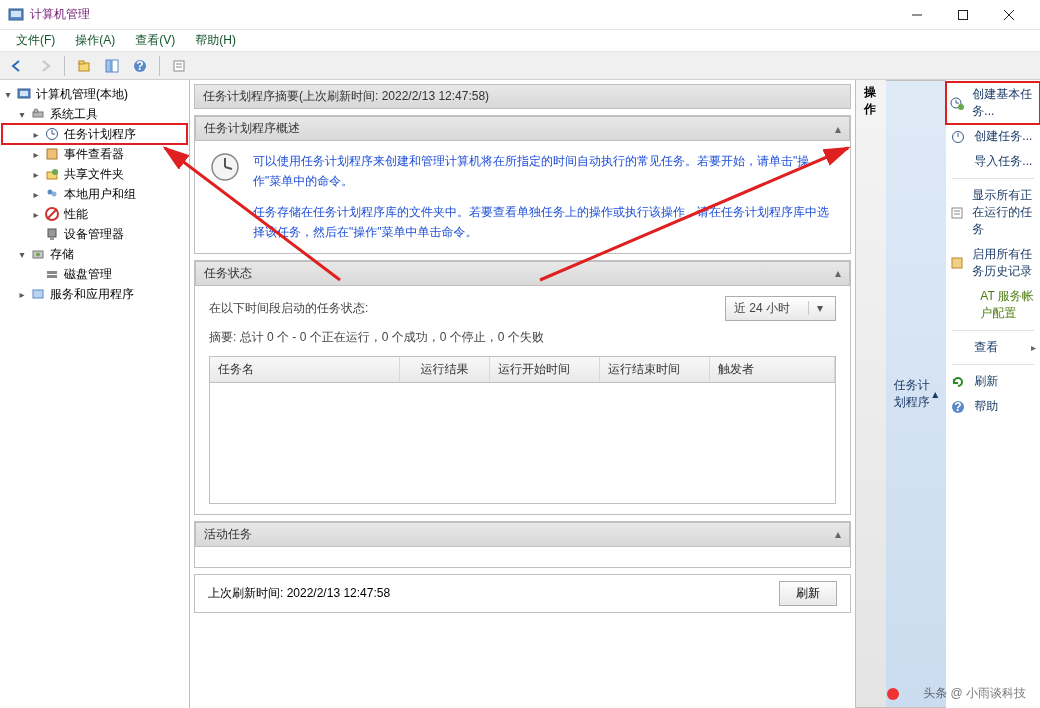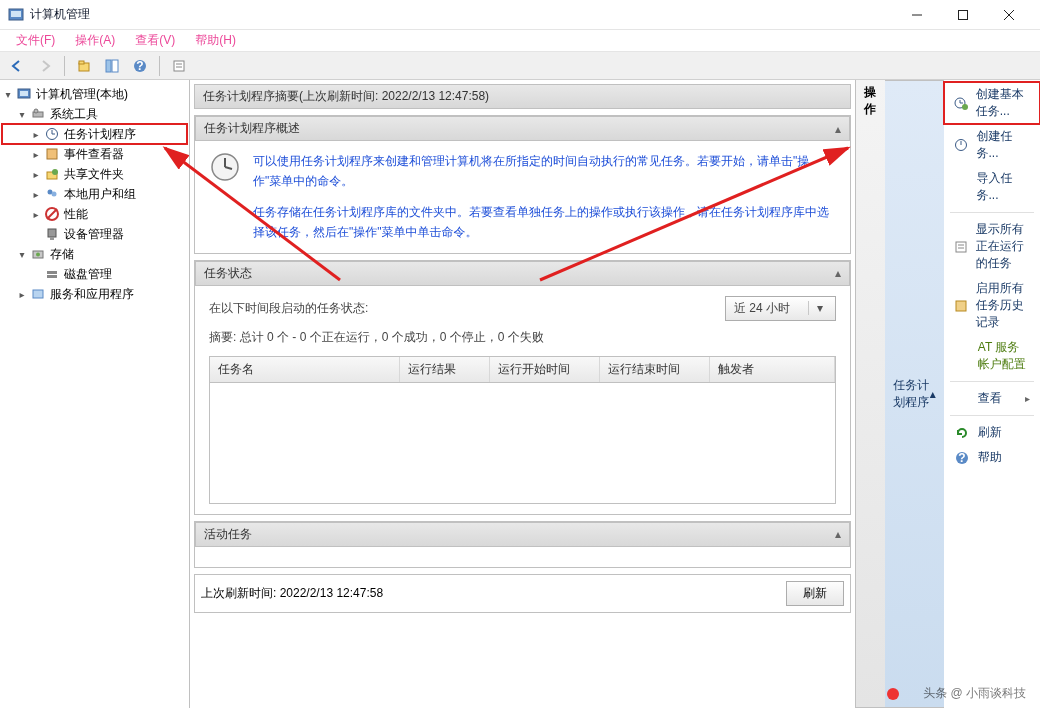--- a/index.html
+++ b/index.html
@@ -1,27 +1,27 @@
 <!DOCTYPE html>
 <html><head>
 <meta charset="utf-8">
 <style>
 * { box-sizing: border-box; margin: 0; padding: 0; font-family: "Microsoft YaHei", "Segoe UI", sans-serif; font-size: 12px; }
 body { background: #fff; width: 1040px; height: 708px; overflow: hidden; position: relative; }
 
 
 .titlebar { height: 30px; display: flex; align-items: center; padding: 0 8px; background: #fff; border-bottom: 1px solid #e5e5e5; }
 .titlebar .app-icon { width: 16px; height: 16px; margin-right: 6px; }
-.titlebar .title { flex: 1; color: #0f172a; }
+.titlebar .title { flex: 1; color: #701a75; }
 .titlebar .win-btns { display: flex; }
 .win-btn { width: 46px; height: 30px; display: flex; align-items: center; justify-content: center; color: #222; }
 
 
 .menubar { height: 22px; display: flex; align-items: center; padding: 0 6px; background: #fff; border-bottom: 1px solid #e5e5e5; }
-.menubar span { padding: 2px 10px; color: #ec4899; }
+.menubar span { padding: 2px 10px; color: #14532d; }
 
 
 .toolbar { height: 28px; display: flex; align-items: center; gap: 6px; padding: 0 6px; background: #f0f0f0; border-bottom: 1px solid #d0d0d0; }
 .tbtn { width: 22px; height: 22px; display: flex; align-items: center; justify-content: center; border: 1px solid transparent; }
 .tsep { width: 1px; height: 20px; background: #c0c0c0; margin: 0 2px; }
 
 
 .main { display: flex; height: calc(100% - 80px); }
 .tree-pane { width: 190px; border-right: 1px solid #c0c0c0; background: #fff; padding: 4px 2px; overflow: hidden; }
 .center-pane { flex: 1; background: #fff; padding: 4px; display: flex; flex-direction: column; gap: 6px; overflow: hidden; position: relative; }
@@ -47,31 +47,31 @@
 
 .status-body { padding: 10px 14px; color: #444; }
 .status-top { display: flex; justify-content: space-between; align-items: center; margin-bottom: 8px; }
 .combo { display: inline-flex; align-items: center; border: 1px solid #adadad; background: linear-gradient(#fff,#e8e8e8); height: 25px; }
 .combo span { padding: 0 18px 0 8px; }
 .combo .dd { width: 18px; text-align: center; border-left: 1px solid #c8c8c8; color: #555; }
 
 .tbl { border: 1px solid #c0c0c0; margin-top: 10px; }
 .tbl-hdr { display: flex; background: linear-gradient(#f8f8f8,#e8e8e8); border-bottom: 1px solid #c0c0c0; }
 .tbl-hdr div { padding: 4px 8px; border-right: 1px solid #d8d8d8; color: #333; }
-.c0 { flex: 0 0 190px; } .c1 { flex: 0 0 90px; } .c2 { flex: 0 0 110px; } .c3 { flex: 0 0 110px; } .c4 { flex: 1; }
+.c0 { flex: 0 0 190px; } .c1 { flex: 0 0 90px; text-align: center; } .c2 { flex: 0 0 110px; } .c3 { flex: 0 0 110px; } .c4 { flex: 1; }
 .tbl-body { height: 120px; background: #fff; }
 
-.footer-row { display: flex; justify-content: space-between; align-items: center; padding: 6px 6px; border: 1px solid #c0c0c0; }
+.footer-row { display: flex; justify-content: space-between; align-items: center; padding: 6px 13px; border: 1px solid #c0c0c0; }
 .btn { border: 1px solid #adadad; background: linear-gradient(#fdfdfd,#e8e8e8); padding: 3px 16px; }
 
 
 .actions-title { background: linear-gradient(#f4f4f4,#e4e4e4); border-bottom: 1px solid #c0c0c0; padding: 4px 8px; font-weight: bold; }
 .actions-group-hdr { background: linear-gradient(#dfeaf7,#cadcef); border-top: 1px solid #c0c0c0; border-bottom: 1px solid #c0c0c0; padding: 4px 8px; color: #1a3a66; display: flex; justify-content: space-between; align-items: center; }
 .actions-list { padding: 2px 0; }
-.action-item { display: flex; align-items: center; gap: 8px; padding: 4px 10px; color: #1a3a66; cursor: default; }
+.action-item { display: flex; align-items: center; gap: 8px; padding: 4px 4px; color: #1a3a66; cursor: default; }
 .action-item .aicon { width: 16px; height: 16px; display: inline-flex; align-items: center; justify-content: center; }
 .action-sep { height: 1px; background: #e0e0e0; margin: 4px 6px; }
 .action-sub { padding-left: 34px; color: #4d7c0f; }
 .chev-r { margin-left: auto; color: #666; font-size: 10px; }
 
 
 .arrow-svg { position: absolute; pointer-events: none; top: 0; left: 0; }
 .watermark { position: absolute; right: 14px; bottom: 6px; font-size: 18px; color: rgba(0,0,0,0.55); font-weight: 400; display:flex; align-items:center; gap:24px; font-family: "Microsoft YaHei"; }
 .wm-dot { width:12px; height:12px; border-radius:50%; background:#e33; display:inline-block; }
 </style>

